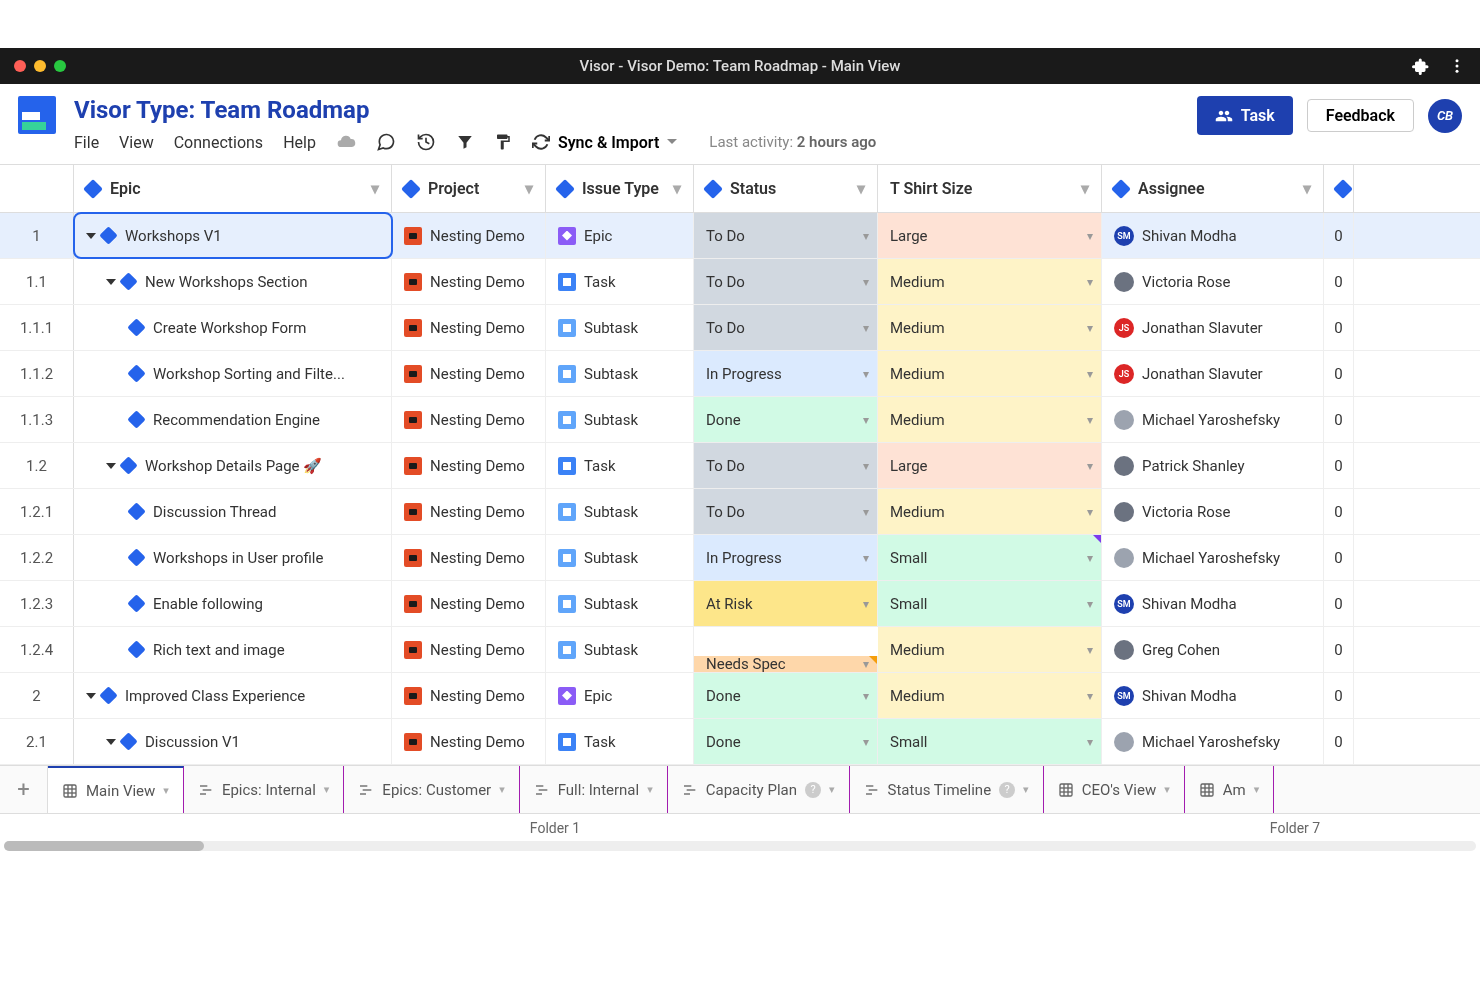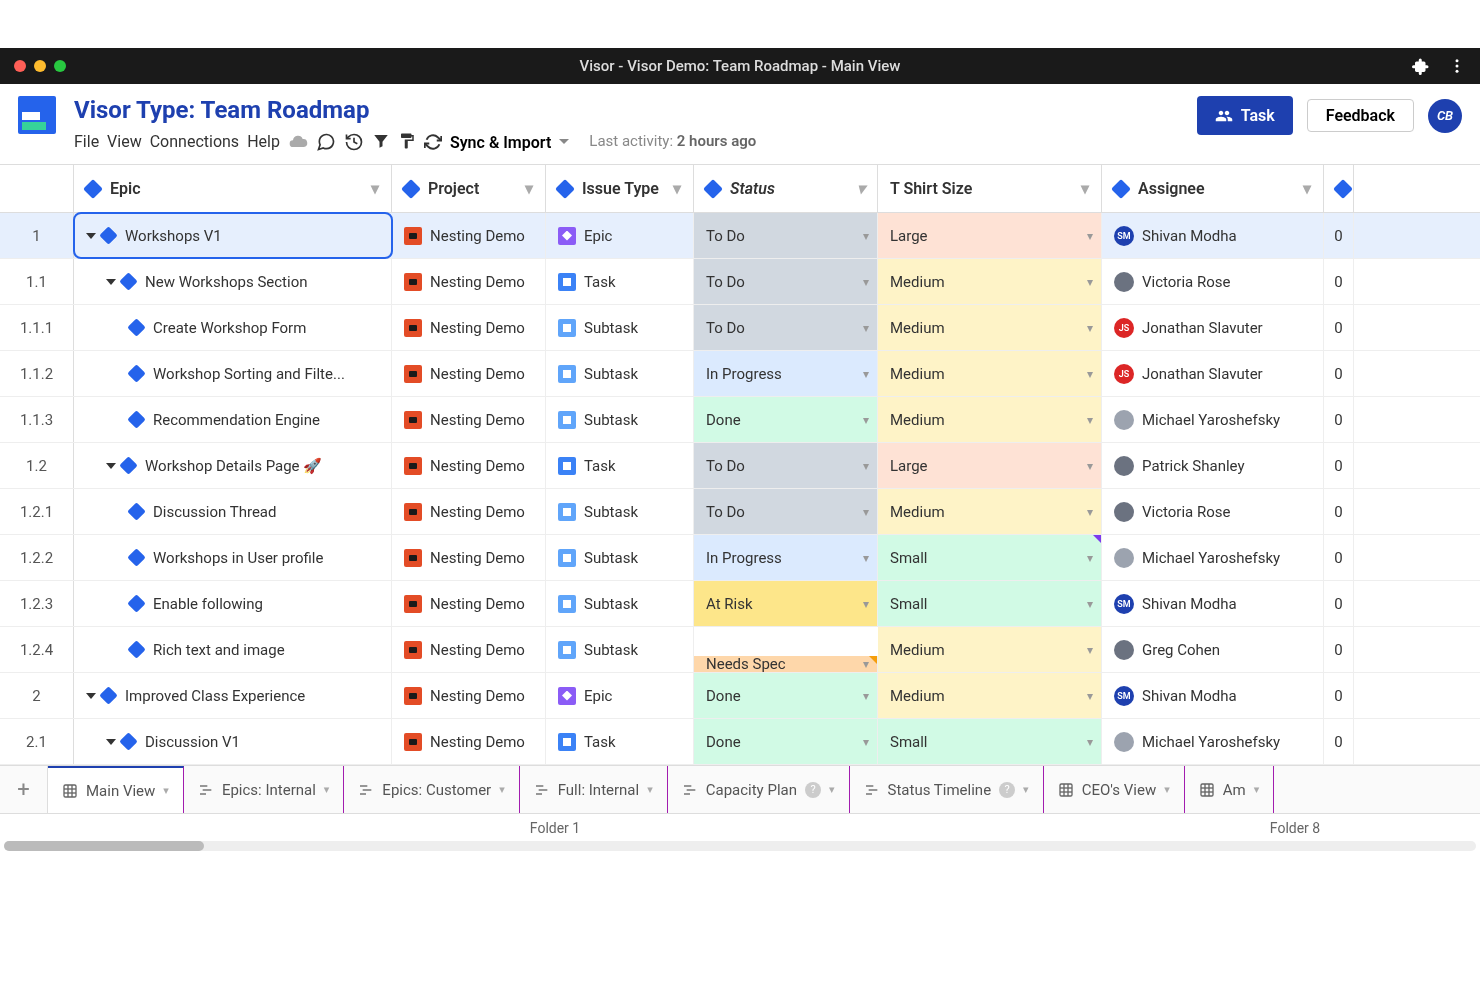--- a/index.html
+++ b/index.html
@@ -23,38 +23,38 @@
 .logo .b2 { background: #36d399; height: 8px; width: 24px; }
 .header-main { flex: 1; }
 .title-row { display: flex; align-items: center; }
 .doc-title { color: #1e40af; font-size: 24px; font-weight: 700; }
 .header-actions { display: flex; gap: 14px; align-items: center; }
 .share-btn { background: #1e40af; color: #fff; border: none; padding: 10px 18px; border-radius: 4px; font-size: 16px; font-weight: 600; display: flex; align-items: center; gap: 8px; cursor: pointer; }
 .feedback-btn { background: #fff; border: 1px solid #ccc; padding: 6px 18px; border-radius: 4px; font-size: 16px; font-weight: 600; cursor: pointer; }
 .avatar-cb { width: 34px; height: 34px; border-radius: 50%; background: #1e40af; color: #fff; display: flex; align-items: center; justify-content: center; font-size: 13px; font-weight: 600; font-style: italic; }
 
 
-.menubar { display: flex; gap: 8px; padding: 8px 0 12px 0; }
+.menubar { display: flex; align-items: center; gap: 20px; padding: 8px 0 12px 0; }
 .menubar .menu-item { color: #333; font-size: 16px; cursor: pointer; }
 .menubar .icon-btn { color: #555; cursor: pointer; display: flex; }
 .sync-btn { display: flex; align-items: center; gap: 8px; font-weight: 600; cursor: pointer; }
 .last-activity { color: #888; margin-left: 12px; font-size: 15px; }
 .last-activity .time { color: #666; font-weight: 600; }
 
 
 .grid-wrap { border-top: 1px solid #ddd; overflow: hidden; }
 .grid-head { display: flex; background: #fff; border-bottom: 1px solid #ddd; height: 48px; }
 .col-rownum { width: 74px; border-right: 1px solid #ddd; display: flex; align-items: center; justify-content: center; font-size: 15px; color: #555; flex-shrink: 0;}
 .col-head { border-right: 1px solid #ddd; display: flex; align-items: center; padding: 0 12px; font-size: 16px; font-weight: 600; color: #333; position: relative; flex-shrink: 0; }
 .col-head .dropdown { margin-left: auto; color: #aaa; cursor: pointer; }
 .diamond { width: 14px; height: 14px; background: #2563eb; transform: rotate(45deg); margin-right: 10px; border-radius: 2px; flex-shrink: 0;}
 .c-epic { width: 318px; }
 .c-proj { width: 154px; }
 .c-type { width: 148px; }
-.c-status { width: 184px; font-style: italic; }
+.c-status { width: 184px; }
 .c-size { width: 224px; }
 .c-assignee { width: 222px; }
 .c-last { width: 30px; }
 
 .grid-body { }
 .row { display: flex; height: 46px; border-bottom: 1px solid #eee; }
 .row.selected { background: #e6effd; }
 .row.selected .cell.epic { outline: 2px solid #2563eb; outline-offset: -1px; border-radius: 7px; }
 .cell { border-right: 1px solid #eee; display: flex; align-items: center; padding: 0 12px; font-size: 15px; color: #333; flex-shrink: 0; position: relative; overflow: hidden; white-space: nowrap; }
 .cell.epic { width: 318px; }
@@ -687,17 +687,17 @@
           <line x1="9" y1="3" x2="9" y2="21"></line>
           <line x1="15" y1="3" x2="15" y2="21"></line>
         </svg>
         <span>Am</span>
         <span class="tab-dropdown">▾</span>
       </div>
     </div>
 </div>
 <div class="folder-bar">
   <div class="folder-1">Folder 1</div>
-  <div class="folder-2">Folder 8</div>
+  <div class="folder-2">Folder 7</div>
 </div>
 <div class="scrollbar-h">
     <div class="thumb"></div>
   </div>
 
 </body></html>

